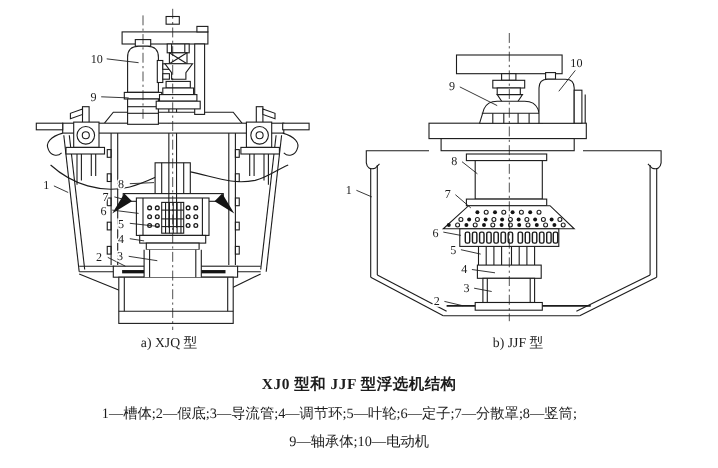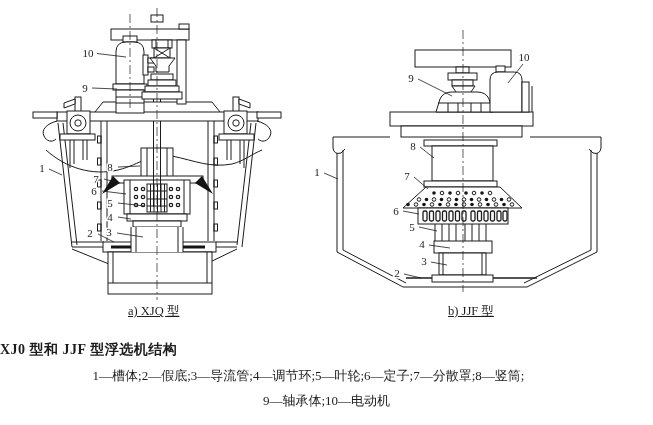--- a/index.html
+++ b/index.html
@@ -2,22 +2,22 @@
 <html><head>
 <meta charset="utf-8">
 <style>
   html,body{margin:0;padding:0;}
   body{
     width:653px;height:425px;position:relative;background:#ffffff;
     font-family:"Liberation Serif","DejaVu Serif",serif;color:#1c1c1c;
     overflow:hidden;
   }
   .svgbox{position:absolute;}
-  .caption{position:absolute;font-size:12.5px;white-space:nowrap;text-decoration:underline;}
-  .title{position:absolute;top:341px;left:0;width:653px;text-align:left;
+  .caption{position:absolute;font-size:12.5px;white-space:nowrap;}
+  .title{position:absolute;top:341px;left:0;width:653px;text-align:center;
          font-size:14px;font-weight:bold;letter-spacing:.5px;}
   .legend1{position:absolute;top:367px;left:0;width:653px;text-align:center;
          font-size:13px;transform:translateX(-18px);white-space:nowrap;}
   .legend2{position:absolute;top:392px;left:0;width:653px;text-align:center;
          font-size:13px;white-space:nowrap;}
   svg .lbl{font-family:"Liberation Serif","DejaVu Serif",serif;font-size:11px;
          fill:#1c1c1c;paint-order:stroke;stroke:#ffffff;stroke-width:3px;}
   svg .ldr{stroke:#1c1c1c;stroke-width:.8;fill:none;}
   svg .cl{stroke:#1c1c1c;stroke-width:.7;stroke-dasharray:9 3 2 3;fill:none;}
 </style>

